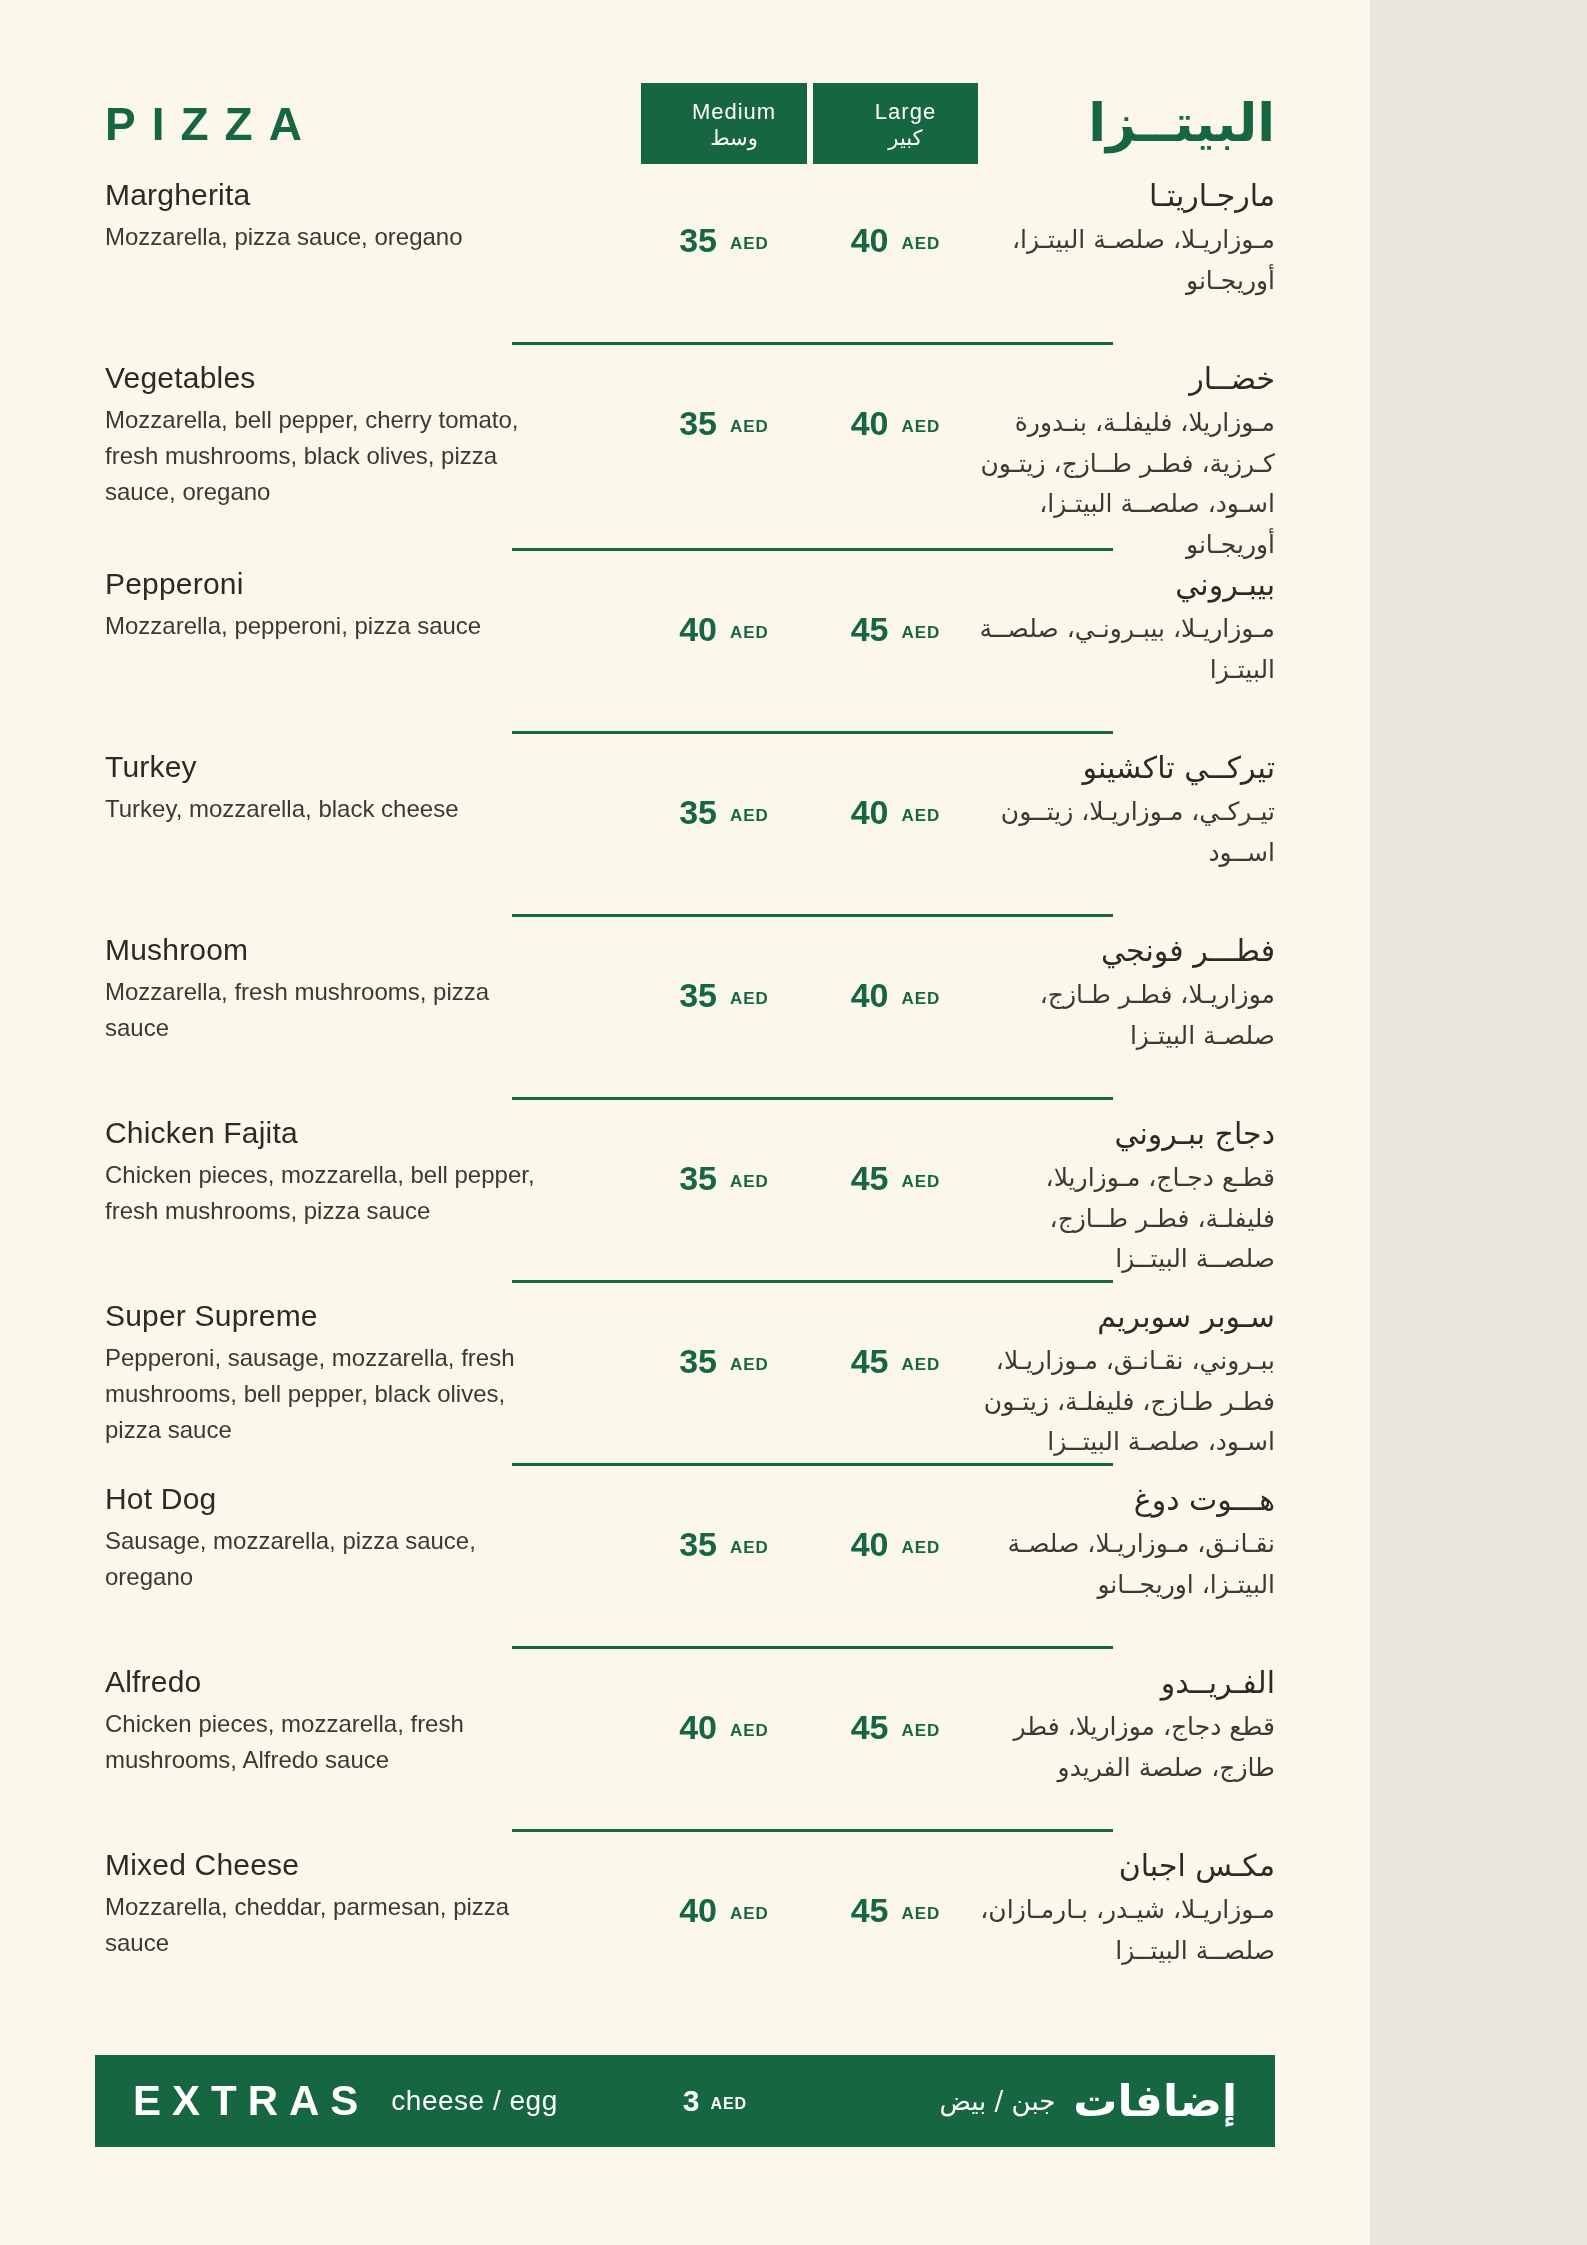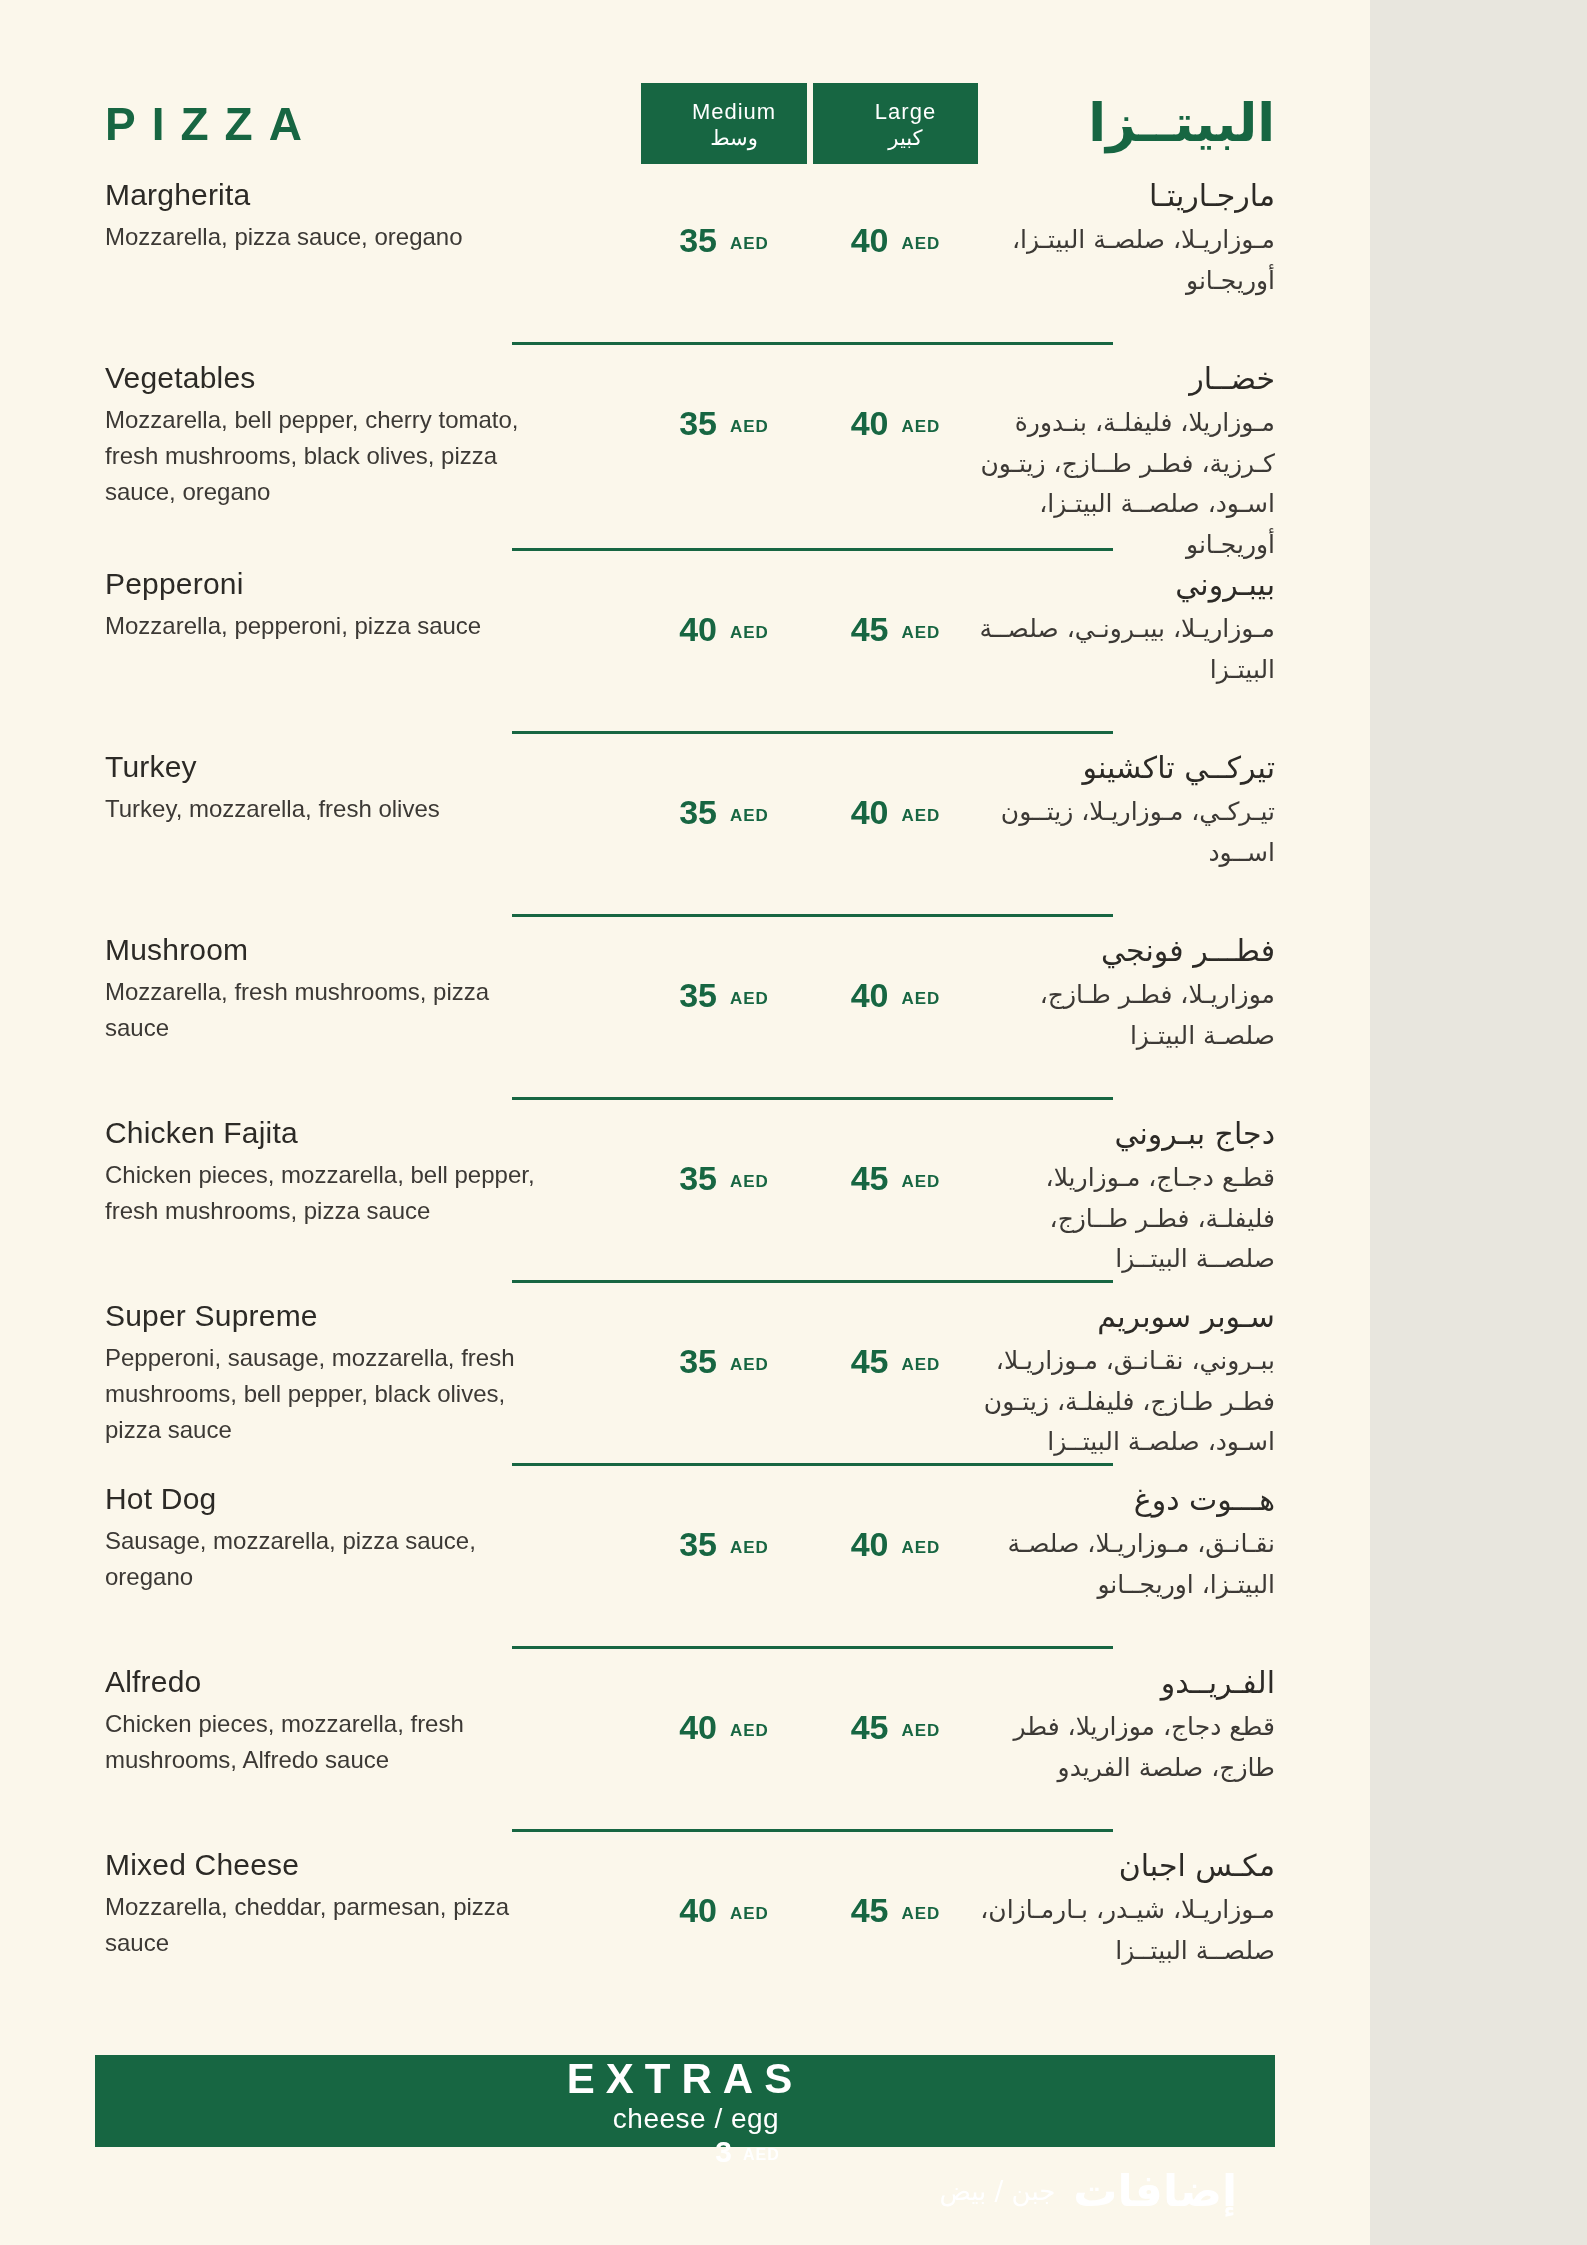--- a/index.html
+++ b/index.html
@@ -118,21 +118,20 @@
   }
   
   .extras-bar {
     margin-top: 26px;
     height: 92px;
     background: var(--green);
     color: #fff;
     display: flex;
     align-items: center;
     padding: 0 38px;
-    flex-direction: column;
   }
   .extras-title {
     font-size: 42px;
     font-weight: 700;
     letter-spacing: 11px;
   }
   .extras-subtitle { font-size: 28px; margin-left: 22px; letter-spacing: 0.5px; }
   .extras-price {
     display: flex;
     align-items: baseline;
@@ -228,21 +227,21 @@
           </div>
         </div>
         <div class="item-ar" dir="rtl">
           <div class="item-name-ar">بيبـروني</div>
           <div class="item-desc-ar">مـوزاريـلا، بيبـرونـي، صلصــة البيتـزا</div>
         </div>
       </div>
       <div class="menu-row">
         <div class="item-en">
           <div class="item-name-en">Turkey</div>
-          <div class="item-desc-en">Turkey, mozzarella, fresh olives</div>
+          <div class="item-desc-en">Turkey, mozzarella, black cheese</div>
         </div>
         <div class="price">
           <span class="price-value">35</span>
           <span class="price-currency">AED</span>
         </div>
         <div class="price-large-wrap">
           <div class="price">
             <span class="price-value">40</span>
             <span class="price-currency">AED</span>
           </div>

